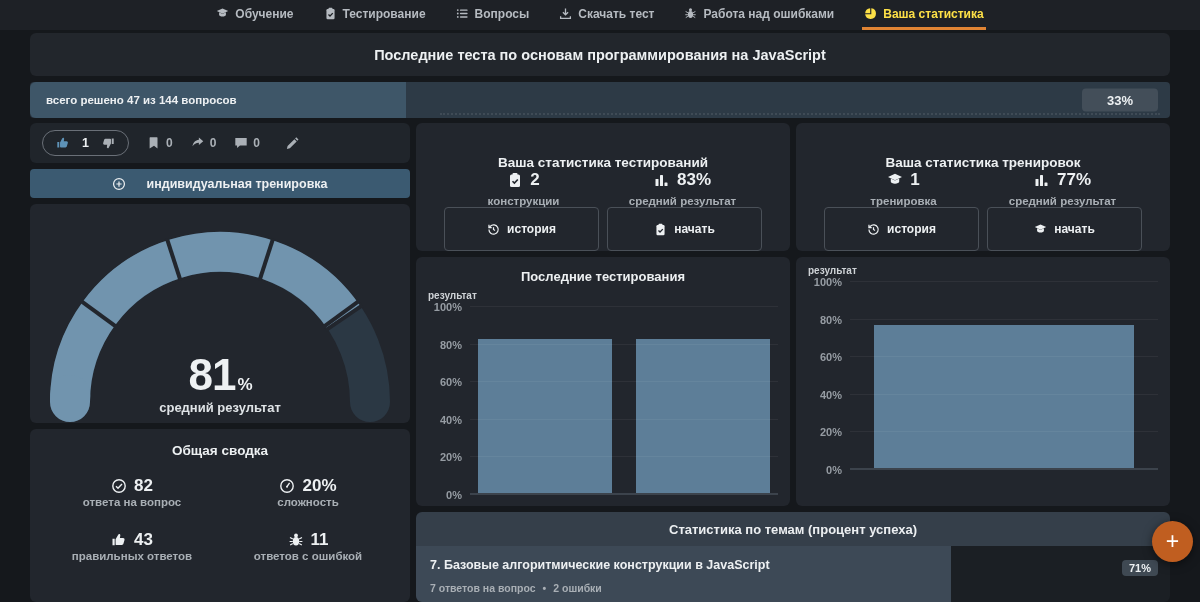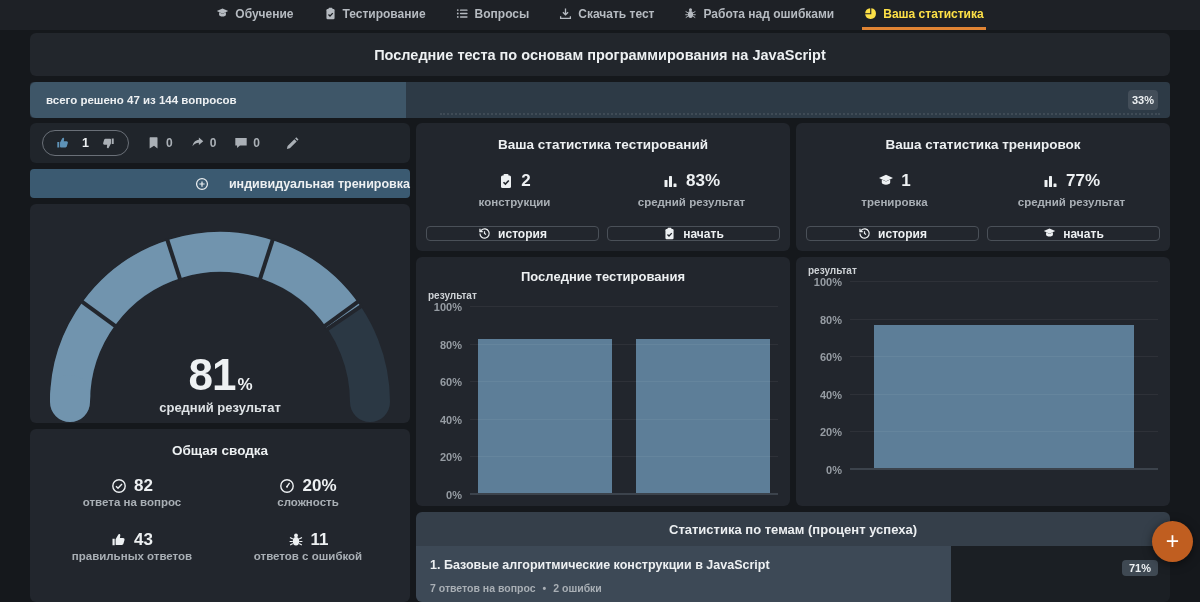--- a/index.html
+++ b/index.html
@@ -18,61 +18,61 @@
   .shell{padding:0 30px}
   .title-panel{margin-top:3px;height:43px;background:#22262c;border-radius:6px;display:flex;
                align-items:center;justify-content:center;font-size:14.5px;font-weight:700}
 
   .progress{position:relative;margin-top:6px;height:36px;background:#2d3a46;border-radius:4px;overflow:hidden}
   .progress-fill{position:absolute;top:0;bottom:0;left:0;background:#3e5668;border-radius:6px 0 0 6px}
   .progress::after{content:'';position:absolute;left:36%;right:10px;bottom:3px;
                    border-bottom:2px dotted rgba(255,255,255,.09)}
   .progress-label{position:absolute;left:16px;top:50%;transform:translateY(-50%);font-size:11.5px;font-weight:700}
   .progress-badge{position:absolute;right:12px;top:50%;transform:translateY(-50%);background:#434e59;
-                  border-radius:4px;padding:4px 4px;font-size:11px;font-weight:700}
+                  border-radius:4px;padding:4px 25px;font-size:13px;font-weight:700}
 
   .content{margin-top:5px;display:grid;grid-template-columns:380px 1fr 1fr;grid-template-rows:128px 249px 1fr;
            gap:6px;height:479px}
 
   
   .left-col{grid-row:1/4;display:flex;flex-direction:column;gap:6px}
   .action-row{height:40px;background:#20252b;border-radius:6px;display:flex;align-items:center;
               padding:0 12px;gap:18px}
   .pill{display:flex;align-items:center;gap:12px;border:1px solid #6a7078;border-radius:999px;
         padding:5px 13px;cursor:pointer}
   .like-ic{color:#5e93b8}.dislike-ic{color:#aab0b6}
   .count{font-size:12.5px;font-weight:700;color:#edf0f2}
   .counter{display:flex;align-items:center;gap:5px;color:#aab0b6;font-size:12px;font-weight:700;cursor:pointer}
   .pencil{color:#aab0b6;cursor:pointer;margin-left:8px}
   .train-btn{height:29px;background:#3b5a71;border-radius:4px;display:flex;align-items:center;
-             justify-content:flex-end;gap:20px;font-size:12.5px;font-weight:700;cursor:pointer}
+             justify-content:center;gap:20px;font-size:12.5px;font-weight:700;cursor:pointer}
   .gauge-panel{height:219px;background:#22262d;border-radius:6px;position:relative}
   .gauge-svg{position:absolute;left:0;top:0;width:100%;height:100%}
   .gauge-center{position:absolute;left:0;right:0;bottom:8px;text-align:center}
   .gauge-value{font-size:44px;font-weight:800;line-height:1;letter-spacing:-1px;color:#eef1f3}
   .gauge-unit{font-size:17px;font-weight:800;margin-left:2px}
   .gauge-caption{font-size:13px;font-weight:700;margin-top:3px;color:#dfe3e6}
   .summary-panel{flex:1;background:#22262d;border-radius:6px;padding:10px 14px 0}
   .summary-title{text-align:center;font-size:13.5px;font-weight:700;margin:4px 0 18px}
   .summary-grid{display:grid;grid-template-columns:1fr 1fr;row-gap:22px}
   .sum-item{text-align:center}
   .sum-value{display:flex;align-items:center;justify-content:center;gap:7px;font-size:17px;font-weight:700}
   .sum-value .ic{width:16px;height:16px}
   .sum-label{font-size:11.5px;font-weight:600;color:#a9afb5}
 
   
-  .stats-panel{background:#22262d;border-radius:6px;display:flex;flex-direction:column;padding:10px}
+  .stats-panel{background:#22262d;border-radius:6px;display:flex;flex-direction:column;padding:28px}
   .stats-title{text-align:center;font-size:13.5px;font-weight:700;margin-top:4px}
   .stats-row{flex:1;display:flex;align-items:center}
   .stat{flex:1;text-align:center}
   .stat-value{display:flex;align-items:center;justify-content:center;gap:7px;font-size:17px;font-weight:700}
   .stat-value .ic{width:16px;height:16px}
   .stat-label{margin-top:5px;font-size:11.5px;font-weight:600;color:#a9afb5}
   .btn-row{display:flex;gap:8px}
-  .btn{flex:1;height:15px;border:1px solid #4a5058;border-radius:4px;background:transparent;color:#edf0f2;
+  .btn{flex:1;height:44px;border:1px solid #4a5058;border-radius:4px;background:transparent;color:#edf0f2;
        display:flex;align-items:center;justify-content:center;gap:7px;font-size:12px;font-weight:700;cursor:pointer;
        font-family:"Liberation Sans",sans-serif}
 
   
   .chart-panel{background:#22262d;border-radius:6px;padding:8px 12px;overflow:hidden}
   .chart-title{text-align:center;font-size:13px;font-weight:700;margin:4px 0 6px}
   .chart-ylabel{font-size:10px;font-weight:700;color:#ced2d6;margin-bottom:3px}
   .chart-body{display:flex;height:188px;margin-top:6px}
   .yaxis{width:34px;position:relative;margin-right:8px}
   .tick{position:absolute;right:0;font-size:11px;color:#969ca3;font-weight:600}
@@ -415,21 +415,21 @@
               <div class="gridline" style="bottom: 20%;"></div>
               <div class="gridline baseline" style="bottom: 0%;"></div>
             </div>
         </div>
       </div>
 
       <div class="topics-panel">
         <div class="topics-header">Статистика по темам (процент успеха)</div>
         <div class="topic-row">
           <div class="topic-fill" style="width: 71%;"></div>
-          <div class="topic-title">1. Базовые алгоритмические конструкции в JavaScript</div>
+          <div class="topic-title">7. Базовые алгоритмические конструкции в JavaScript</div>
           <div class="topic-sub">
             <span>7 ответов на вопрос</span>
             <span>•</span>
             <span>2 ошибки</span>
           </div>
           <div class="topic-badge">71%</div>
         </div>
       </div>
     </div>
   </div>

